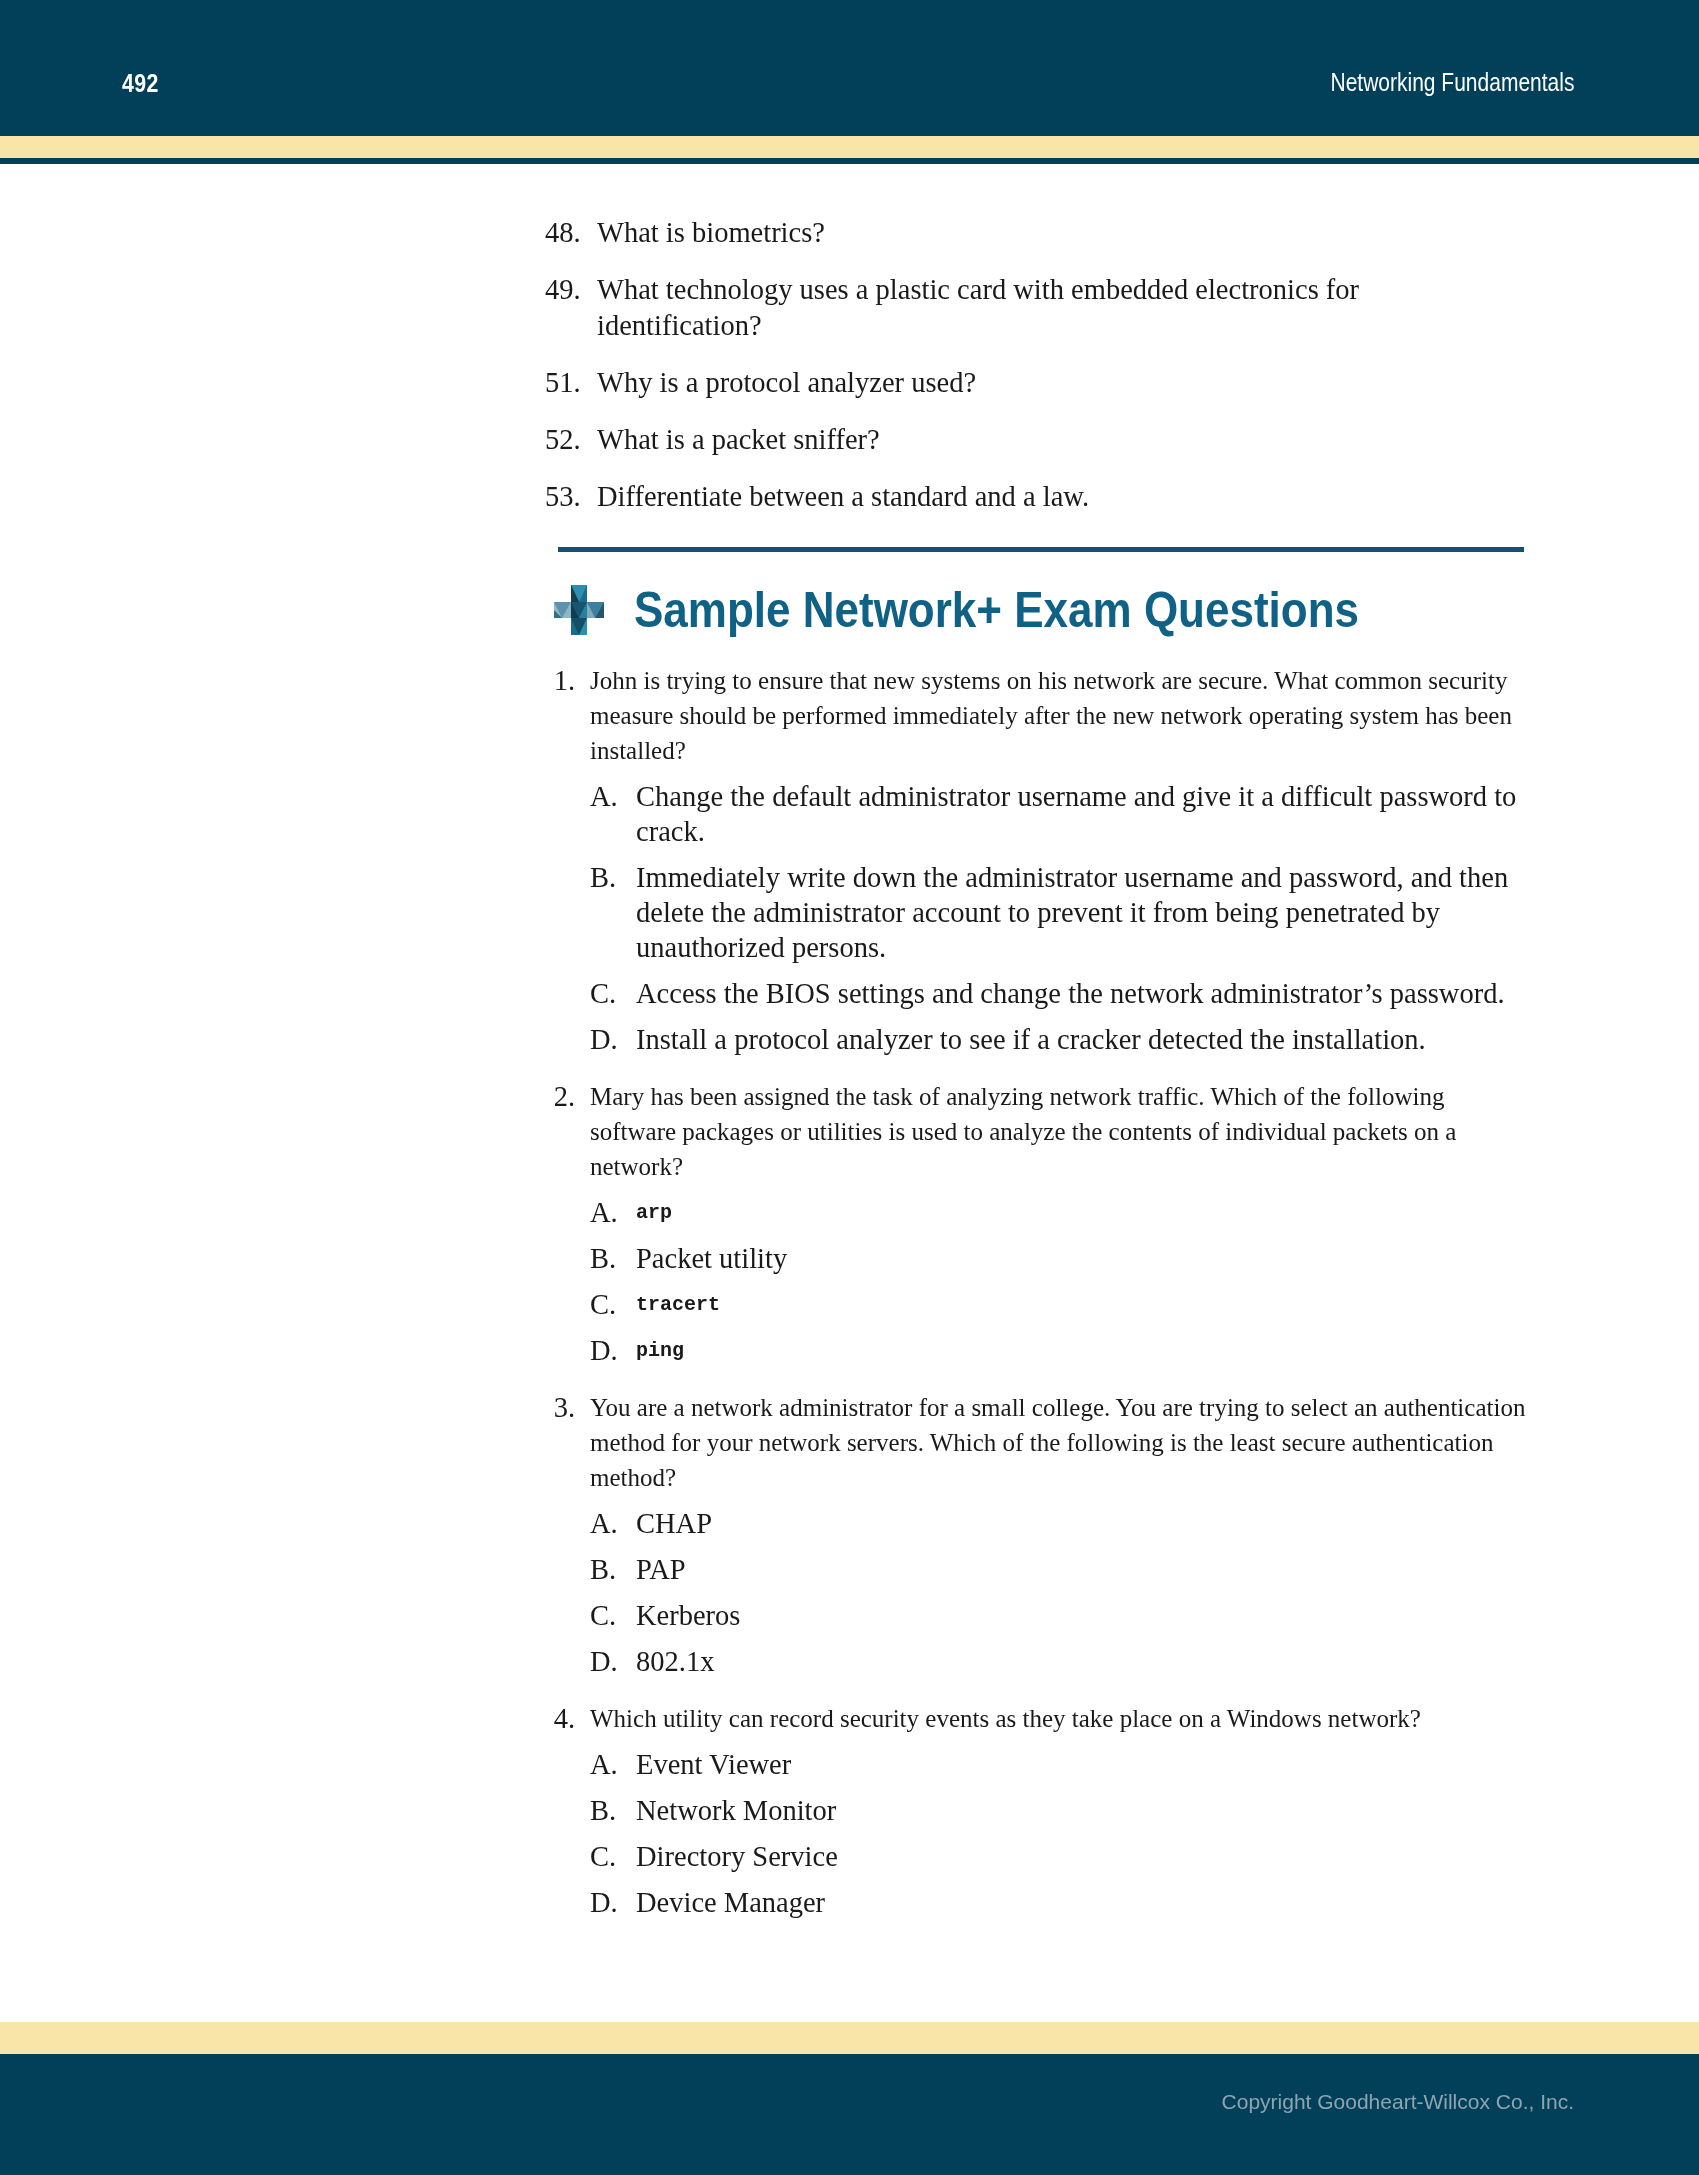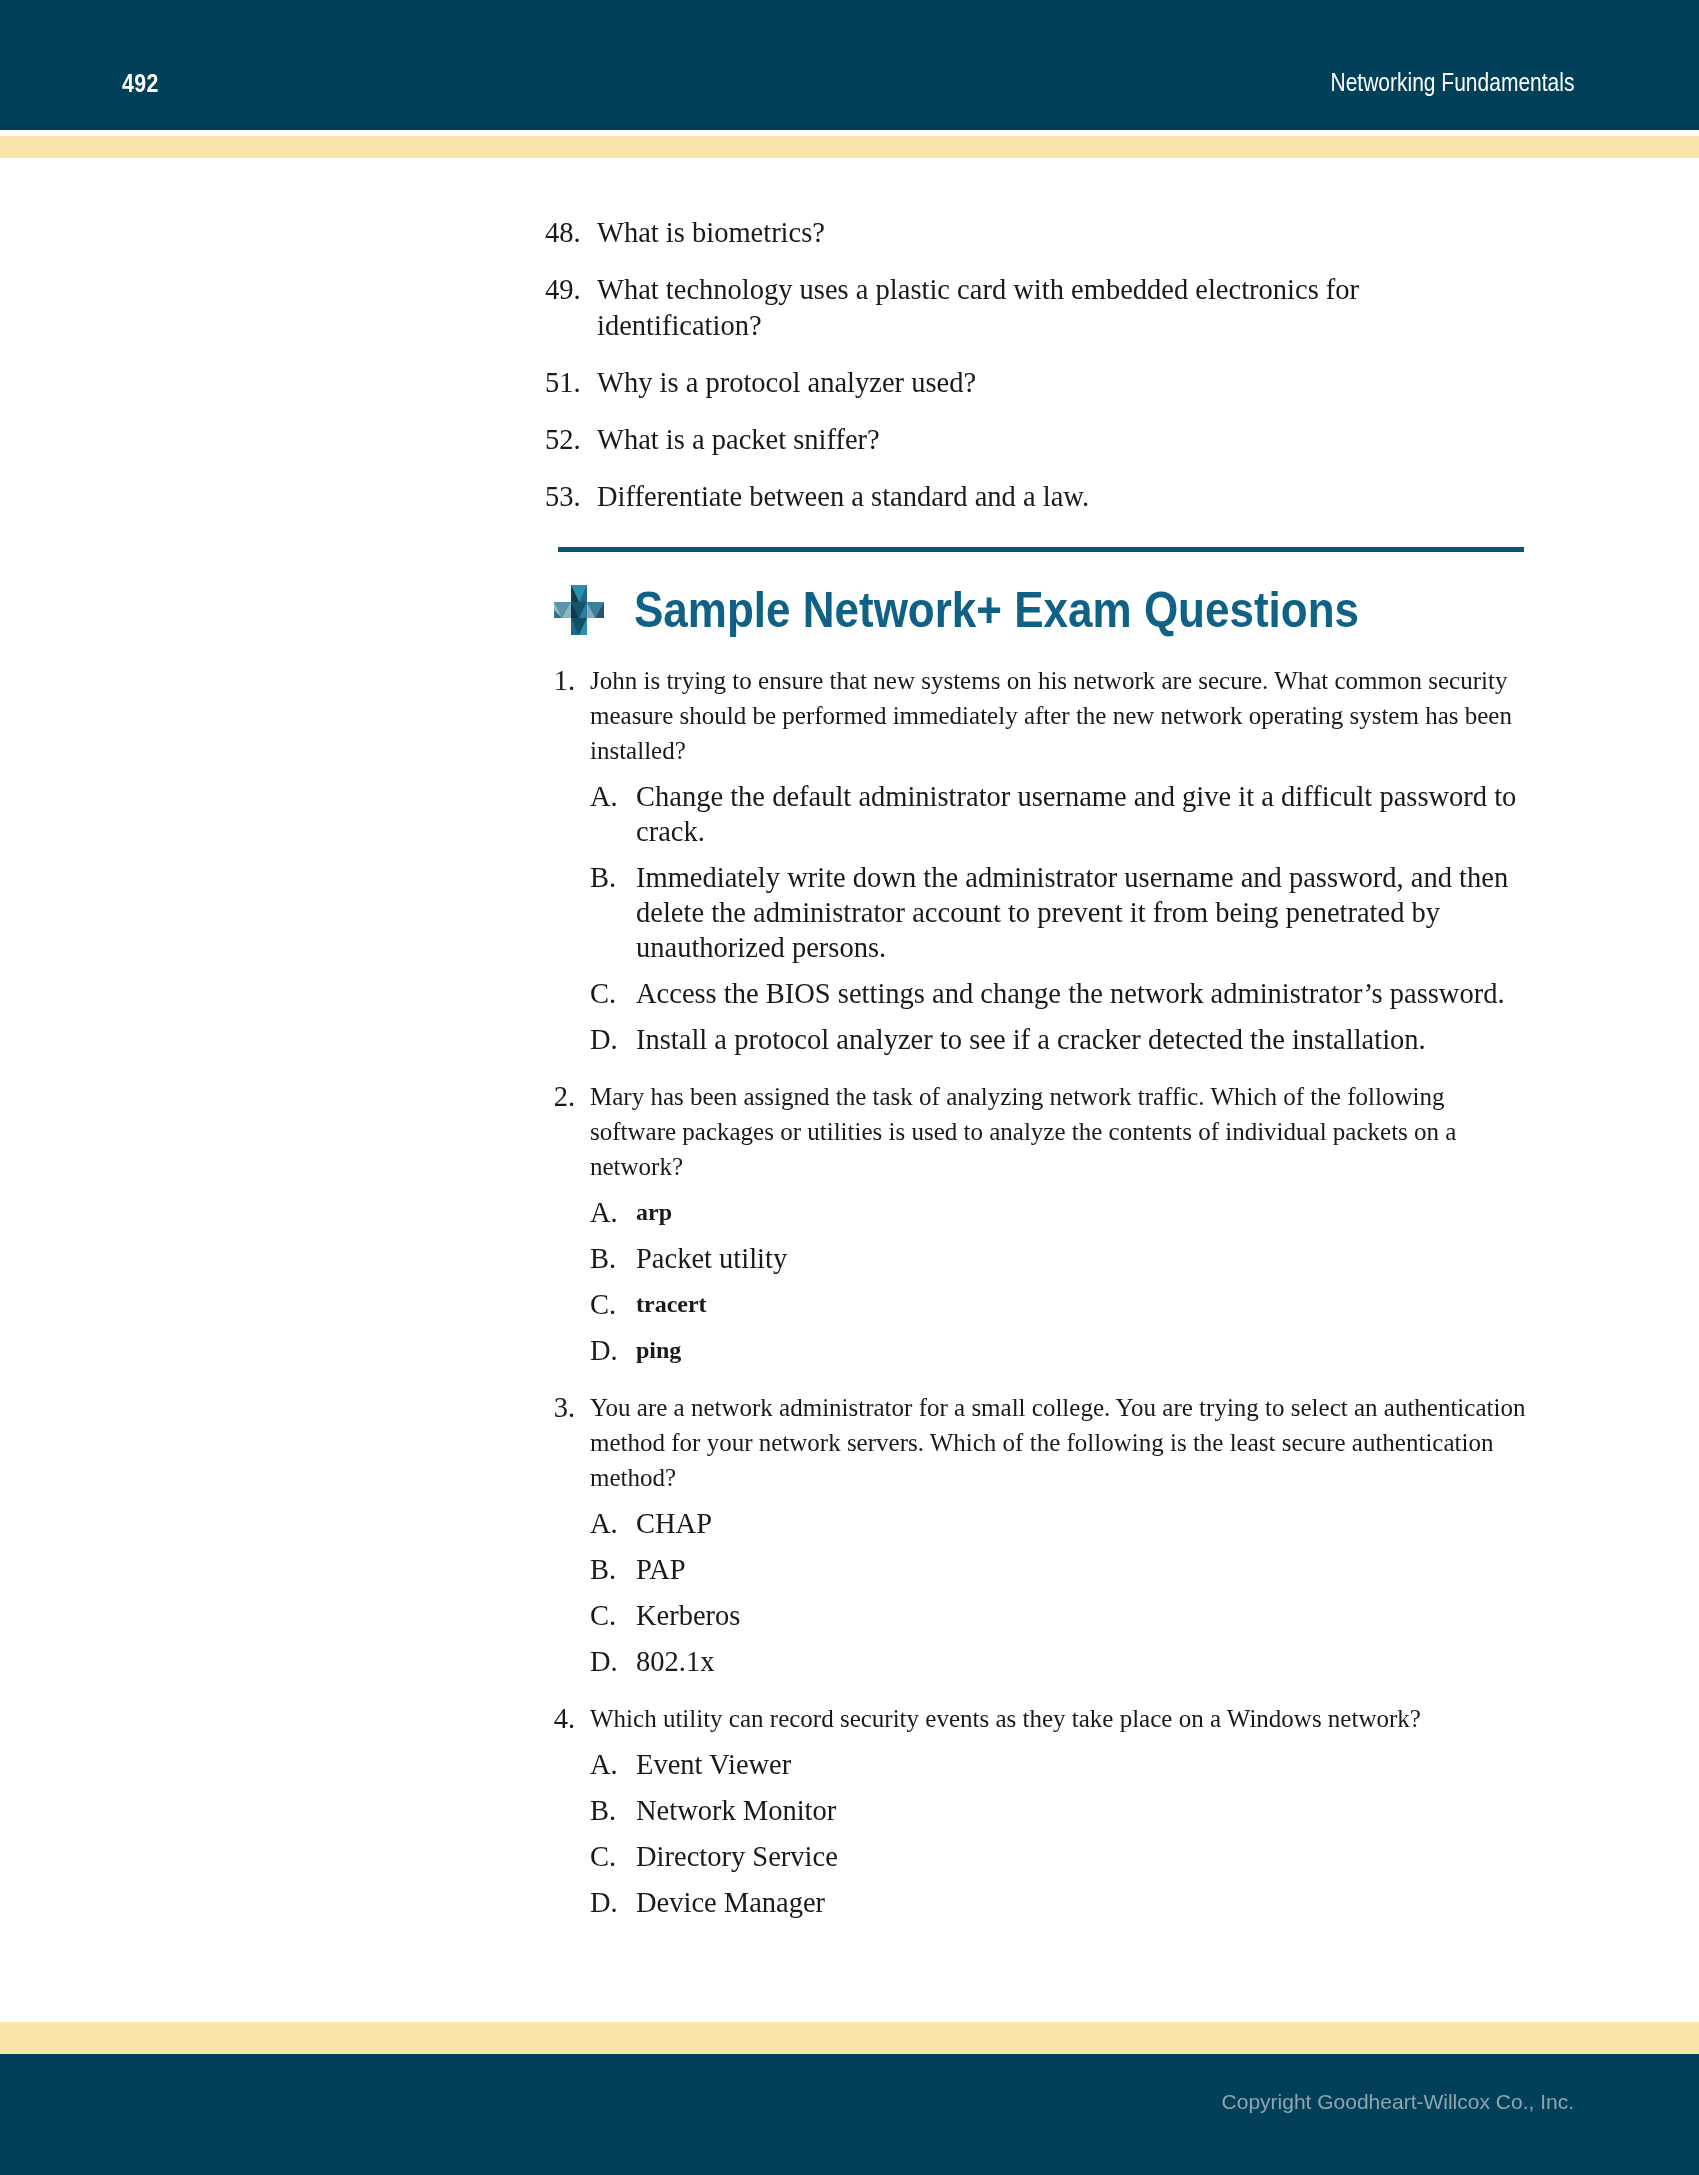--- a/index.html
+++ b/index.html
@@ -13,21 +13,21 @@
     font-family: "Liberation Serif", serif;
     position: relative;
     overflow: hidden;
   }
 
   
   .header-band {
     position: absolute;
     top: 0; left: 0;
     width: 1699px;
-    height: 130px;
+    height: 164px;
     background: #024059;
   }
   .page-number {
     position: absolute;
     left: 122px;
     top: 68px;
     font-family: "Liberation Sans", sans-serif;
     font-weight: bold;
     font-size: 26px;
     letter-spacing: 0.5px;
@@ -165,23 +165,23 @@
     line-height: 35px;
     color: #1a1a1a;
   }
   .choice-row .c-text {
     flex: 1;
     font-size: 28.5px;
     line-height: 35px;
     color: #1a1a1a;
   }
   .choice-row .c-text.mono {
-    font-family: Liberation Serif, serif;
+    font-family: Liberation Mono, monospace;
     font-weight: bold;
-    font-size: 24px;
+    font-size: 20px;
   }
 
   
   .footer-stripe {
     position: absolute;
     left: 0;
     top: 2022px;
     width: 1699px;
     height: 32px;
     background: #FAE5A8;

